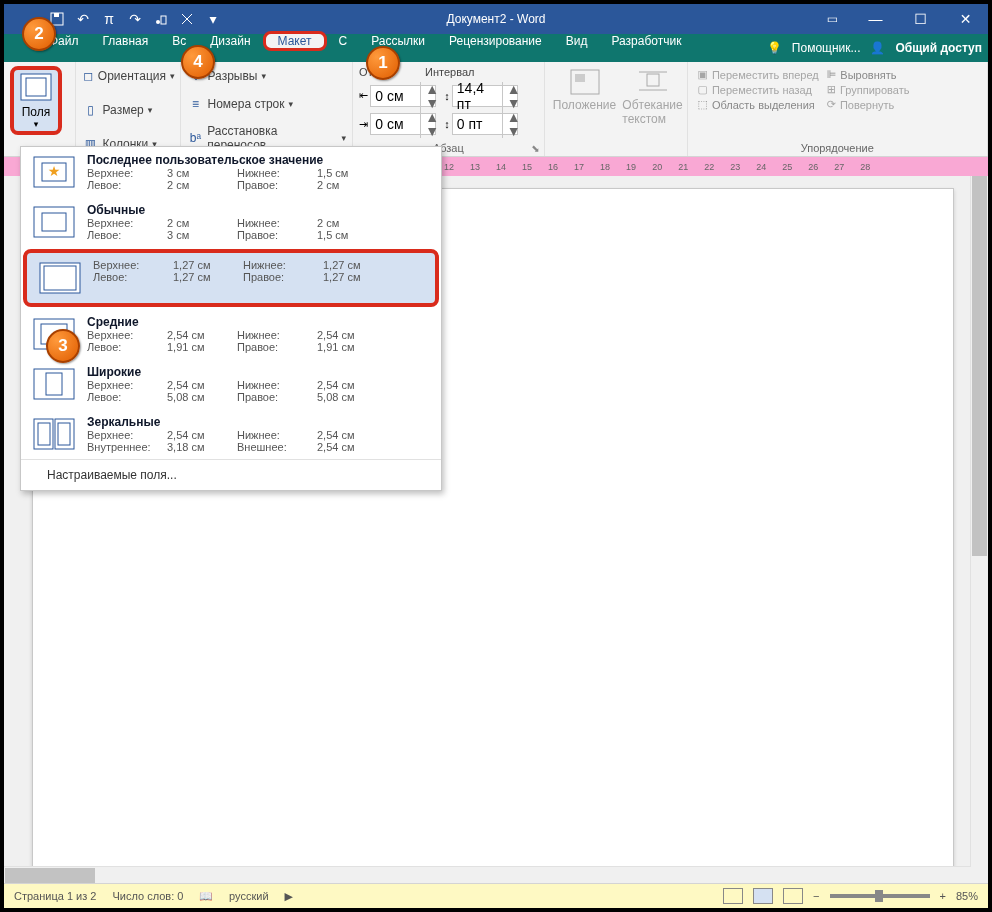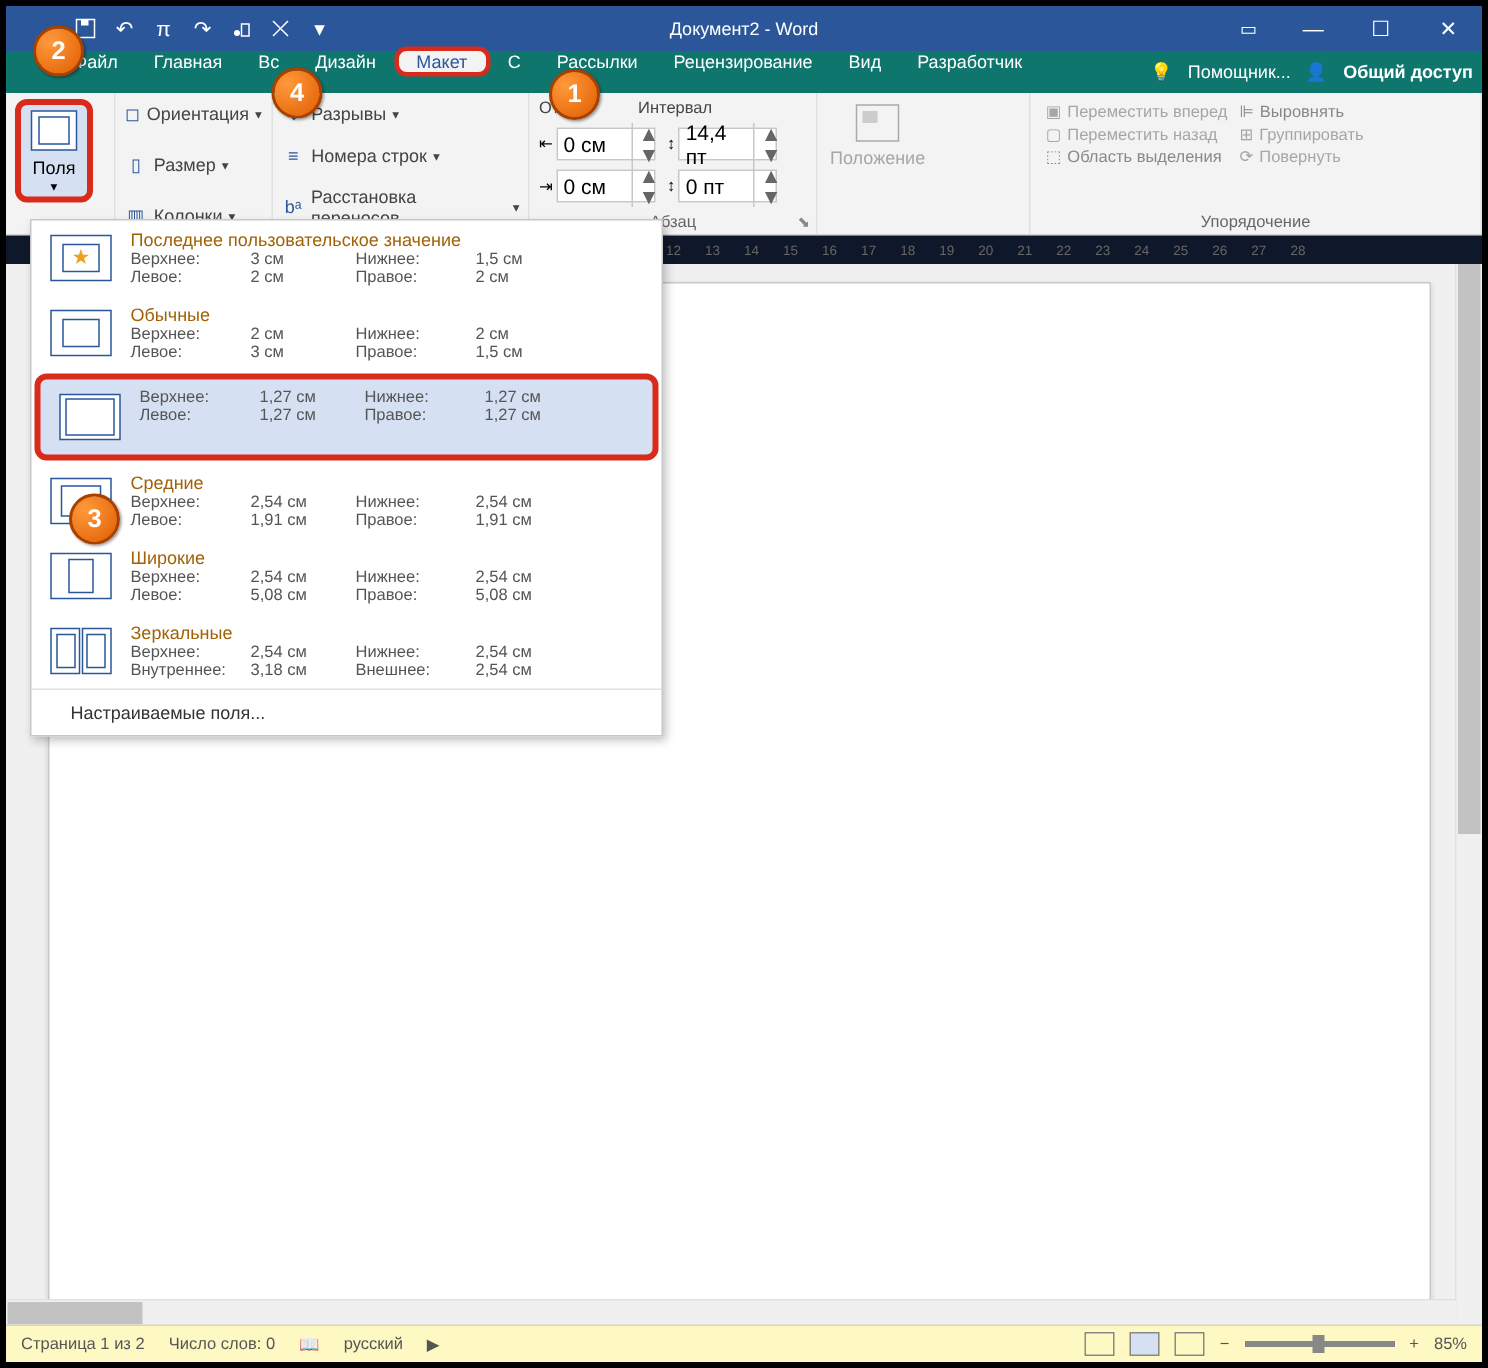--- a/index.html
+++ b/index.html
@@ -25,35 +25,35 @@
 .spin-row{display:flex;align-items:center;gap:2px}
 .spin-lbl{font-size:11px;color:#444;width:48px}
 .spin{display:flex;align-items:center;border:1px solid #c7c7c7;background:#fff;width:64px;height:20px}
 .spin span{flex:1;padding:0 4px;font-size:14px}
 .spin .ar{width:14px;display:flex;flex-direction:column;border-left:1px solid #c7c7c7;font-size:7px;color:#666;line-height:1}
 .big-btn{display:flex;flex-direction:column;align-items:center;justify-content:flex-start;width:60px;padding:2px 4px;color:#888;gap:2px}
 .big-btn .ic{width:32px;height:28px}
 .arrange-col{display:flex;flex-direction:column;gap:2px;color:#888;padding:2px 4px}
 .arrange-col .item{display:flex;align-items:center;gap:4px;font-size:11px}
 .dialoglaunch{position:absolute;bottom:2px;right:4px;font-size:10px;color:#888}
-.ruler{height:20px;background:#0f172a;position:relative;border-bottom:1px solid #e1e1e1;overflow:hidden;padding-left:440px;font-size:9px;color:#666;display:flex;align-items:center;gap:16px}
+.ruler{height:20px;background:#f9a8d4;position:relative;border-bottom:1px solid #e1e1e1;overflow:hidden;padding-left:440px;font-size:9px;color:#666;display:flex;align-items:center;gap:16px}
 .doc-area{position:absolute;top:172px;left:0;right:0;bottom:24px;background:#f0f0f0}
 .page{position:absolute;left:28px;top:12px;width:920px;height:680px;background:#fff;border:1px solid #c8c8c8;box-shadow:0 2px 4px rgba(0,0,0,0.15)}
 .scrollbar-v{position:absolute;right:0;top:0;bottom:0;width:17px;background:#f0f0f0;border-left:1px solid #e1e1e1}
 .scrollbar-v .thumb{position:absolute;top:0;width:15px;left:1px;height:380px;background:#c2c2c2}
 .scrollbar-h{position:absolute;left:0;right:17px;bottom:0;height:17px;background:#f0f0f0;border-top:1px solid #e1e1e1}
 .scrollbar-h .thumb{position:absolute;left:1px;top:1px;height:15px;width:90px;background:#c2c2c2}
 .dropdown{position:absolute;left:16px;top:142px;width:420px;background:#fff;border:1px solid #c7c7c7;box-shadow:2px 3px 6px rgba(0,0,0,0.25);z-index:50}
 .dd-item{display:flex;padding:6px 10px;gap:10px;border-bottom:0}
 .dd-item.hover{background:#d5e1f2;border:1px solid #7da2ce;margin:-1px}
 .dd-item.hl{border:4px solid #d92b1c;border-radius:8px;margin:2px}
 .dd-ic{width:46px;height:38px;display:flex;align-items:center;justify-content:center}
 .dd-ic svg{width:44px;height:34px}
 .dd-body{flex:1}
-.dd-title{font-weight:400;color:#a16207;font-size:12px}
+.dd-title{font-weight:700;color:#0f172a;font-size:12px}
 .dd-row{display:flex}
 .dd-k{width:80px;color:#555;font-size:11px}
 .dd-v{width:70px;color:#555;font-size:11px}
 .dd-footer{padding:8px 26px;border-top:1px solid #e1e1e1;color:#333;font-size:12px}
 .statusbar{position:absolute;left:0;right:0;bottom:0;height:24px;background:#fef9c3;border-top:1px solid #d4d4d4;display:flex;align-items:center;color:#555;font-size:11px;padding:0 10px;gap:16px}
 .sb-right{position:absolute;right:10px;display:flex;align-items:center;gap:10px}
 .view-btn{width:18px;height:14px;border:1px solid #888;display:inline-block}
 .zoom-slider{width:100px;height:4px;background:#888;position:relative}
 .zoom-slider .th{position:absolute;left:45px;top:-4px;width:8px;height:12px;background:#888}
 .callout{position:absolute;width:30px;height:30px;border-radius:50%;background:radial-gradient(circle at 30% 30%,#ff9a3c,#e05d00);border:2px solid #a84000;color:#fff;font-weight:bold;font-size:17px;display:flex;align-items:center;justify-content:center;z-index:100;box-shadow:1px 1px 2px rgba(0,0,0,0.4)}
@@ -204,20 +204,28 @@
    <div class="group-lbl">Абзац</div>
    <span class="dialoglaunch">⬊</span>
   </div>
   <div class="rib-group" style="width:130px;display:flex;flex-direction:row">
    <div class="big-btn dis">
           <svg class="ic" viewBox="0 0 32 28">
             <rect x="2" y="2" width="28" height="24" fill="none" stroke="#aaa"></rect>
             <rect x="6" y="6" width="10" height="8" fill="#ccc"></rect>
           </svg>
           <span>Положение</span>
+        </div>
+   <div class="big-btn dis">
+          <svg class="ic" viewBox="0 0 32 28">
+            <rect x="10" y="6" width="12" height="12" fill="none" stroke="#aaa"></rect>
+            <line x1="2" y1="4" x2="30" y2="4" stroke="#aaa"></line>
+            <line x1="2" y1="22" x2="30" y2="22" stroke="#aaa"></line>
+          </svg>
+          <span>Обтекание текстом</span>
         </div>
   </div>
   <div class="rib-group" style="width:290px;position:relative">
    <div style="display:flex">
     <div class="arrange-col">
      <div class="item dis">
               <span>▣</span>
               <span>Переместить вперед</span>
             </div>
      <div class="item dis">

